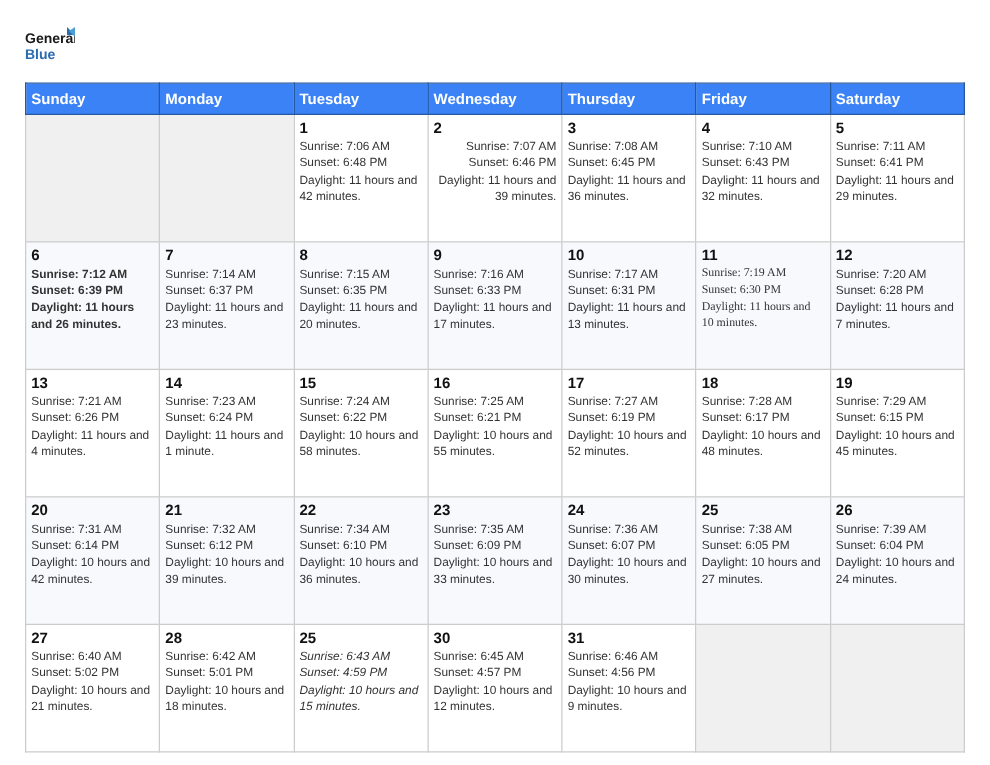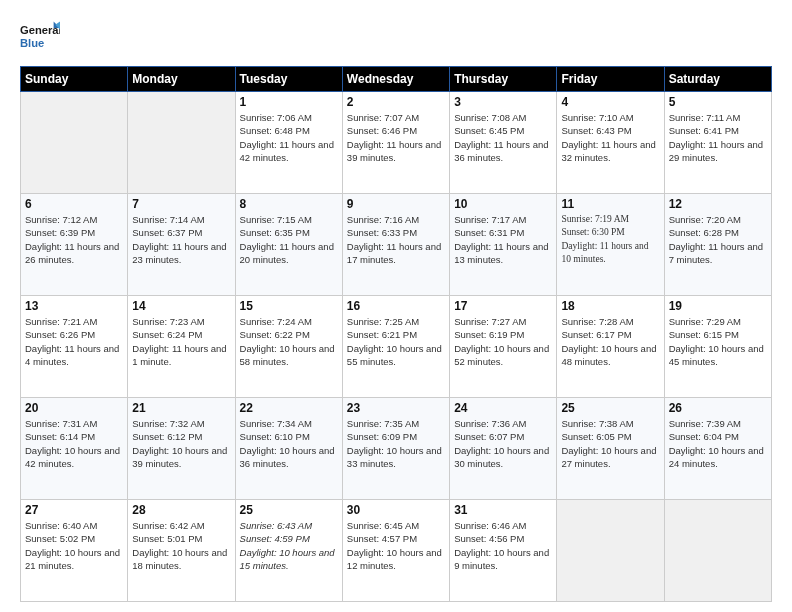--- a/index.html
+++ b/index.html
@@ -42,21 +42,21 @@
       color: #444;
     }
     .calendar {
       flex: 1;
       border: 1px solid #ccc;
       border-collapse: collapse;
       width: 100%;
       table-layout: fixed;
     }
     .calendar th {
-      background: #000000;
+      background: #3b82f6;
       color: #fff;
       font-size: 12px;
       font-weight: bold;
       padding: 5px 4px;
       text-align: left;
       border: 1px solid #2558a0;
     }
     .calendar td {
       border: 1px solid #ccc;
       vertical-align: top;
@@ -121,21 +121,21 @@
           <td class="empty"></td>
           <td class="empty"></td>
           <td>
             <span class="day-num">1</span>
             <div class="day-info" style="white-space: pre-line;">Sunrise: 7:06 AM
 Sunset: 6:48 PM
 Daylight: 11 hours and 42 minutes.</div>
           </td>
           <td>
             <span class="day-num">2</span>
-            <div class="day-info" style="white-space: pre-line;">Sunrise: 7:07 AM
+            <div class="day-info" style="white-space: pre-line; text-align: right;">Sunrise: 7:07 AM
 Sunset: 6:46 PM
 Daylight: 11 hours and 39 minutes.</div>
           </td>
           <td>
             <span class="day-num">3</span>
             <div class="day-info" style="white-space: pre-line;">Sunrise: 7:08 AM
 Sunset: 6:45 PM
 Daylight: 11 hours and 36 minutes.</div>
           </td>
           <td>
@@ -147,21 +147,21 @@
           <td>
             <span class="day-num">5</span>
             <div class="day-info" style="white-space: pre-line;">Sunrise: 7:11 AM
 Sunset: 6:41 PM
 Daylight: 11 hours and 29 minutes.</div>
           </td>
         </tr>
         <tr>
           <td>
             <span class="day-num">6</span>
-            <div class="day-info" style="white-space: pre-line;">Sunrise: 7:12 AM
+            <div class="day-info" style="white-space: pre-line; font-weight: bold;">Sunrise: 7:12 AM
 Sunset: 6:39 PM
 Daylight: 11 hours and 26 minutes.</div>
           </td>
           <td>
             <span class="day-num">7</span>
             <div class="day-info" style="white-space: pre-line;">Sunrise: 7:14 AM
 Sunset: 6:37 PM
 Daylight: 11 hours and 23 minutes.</div>
           </td>
           <td>

